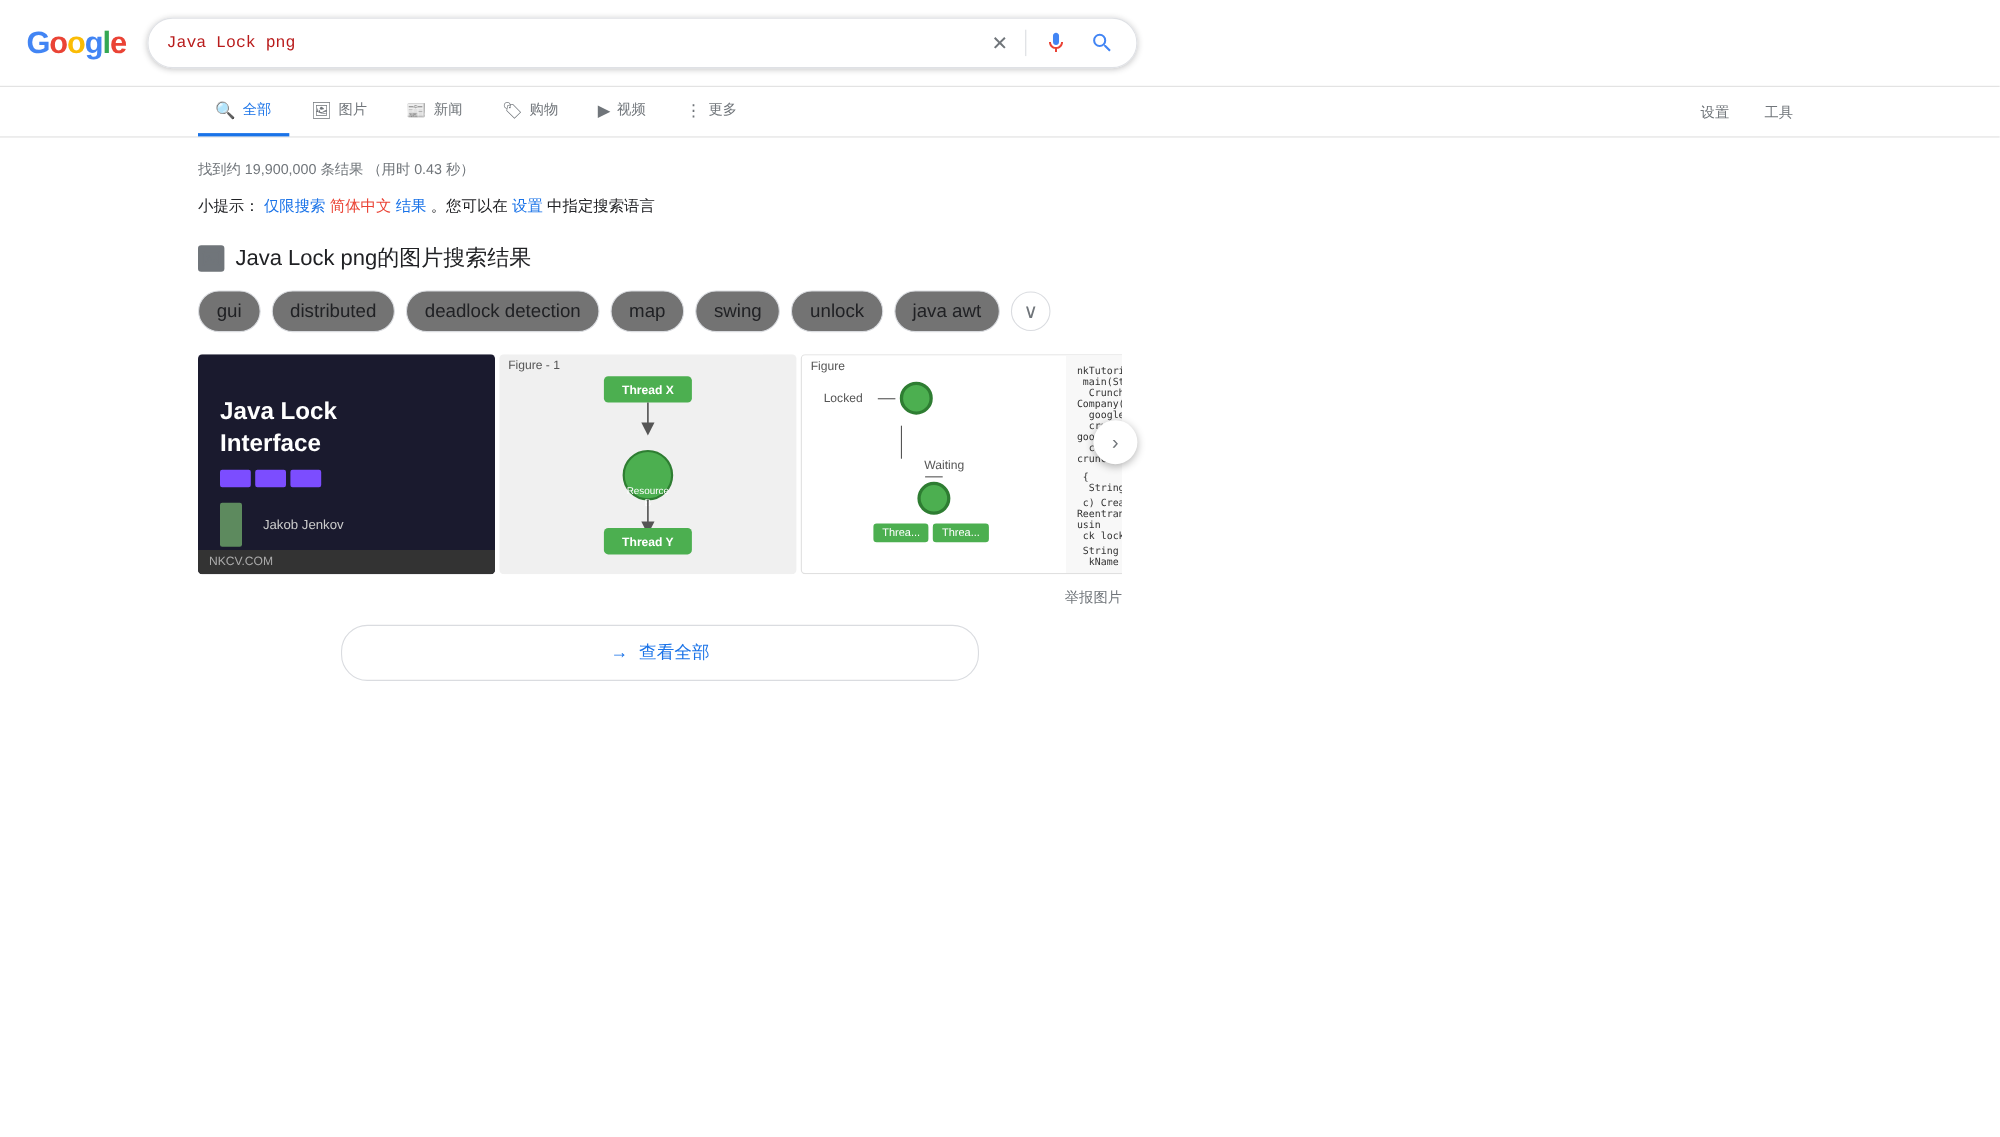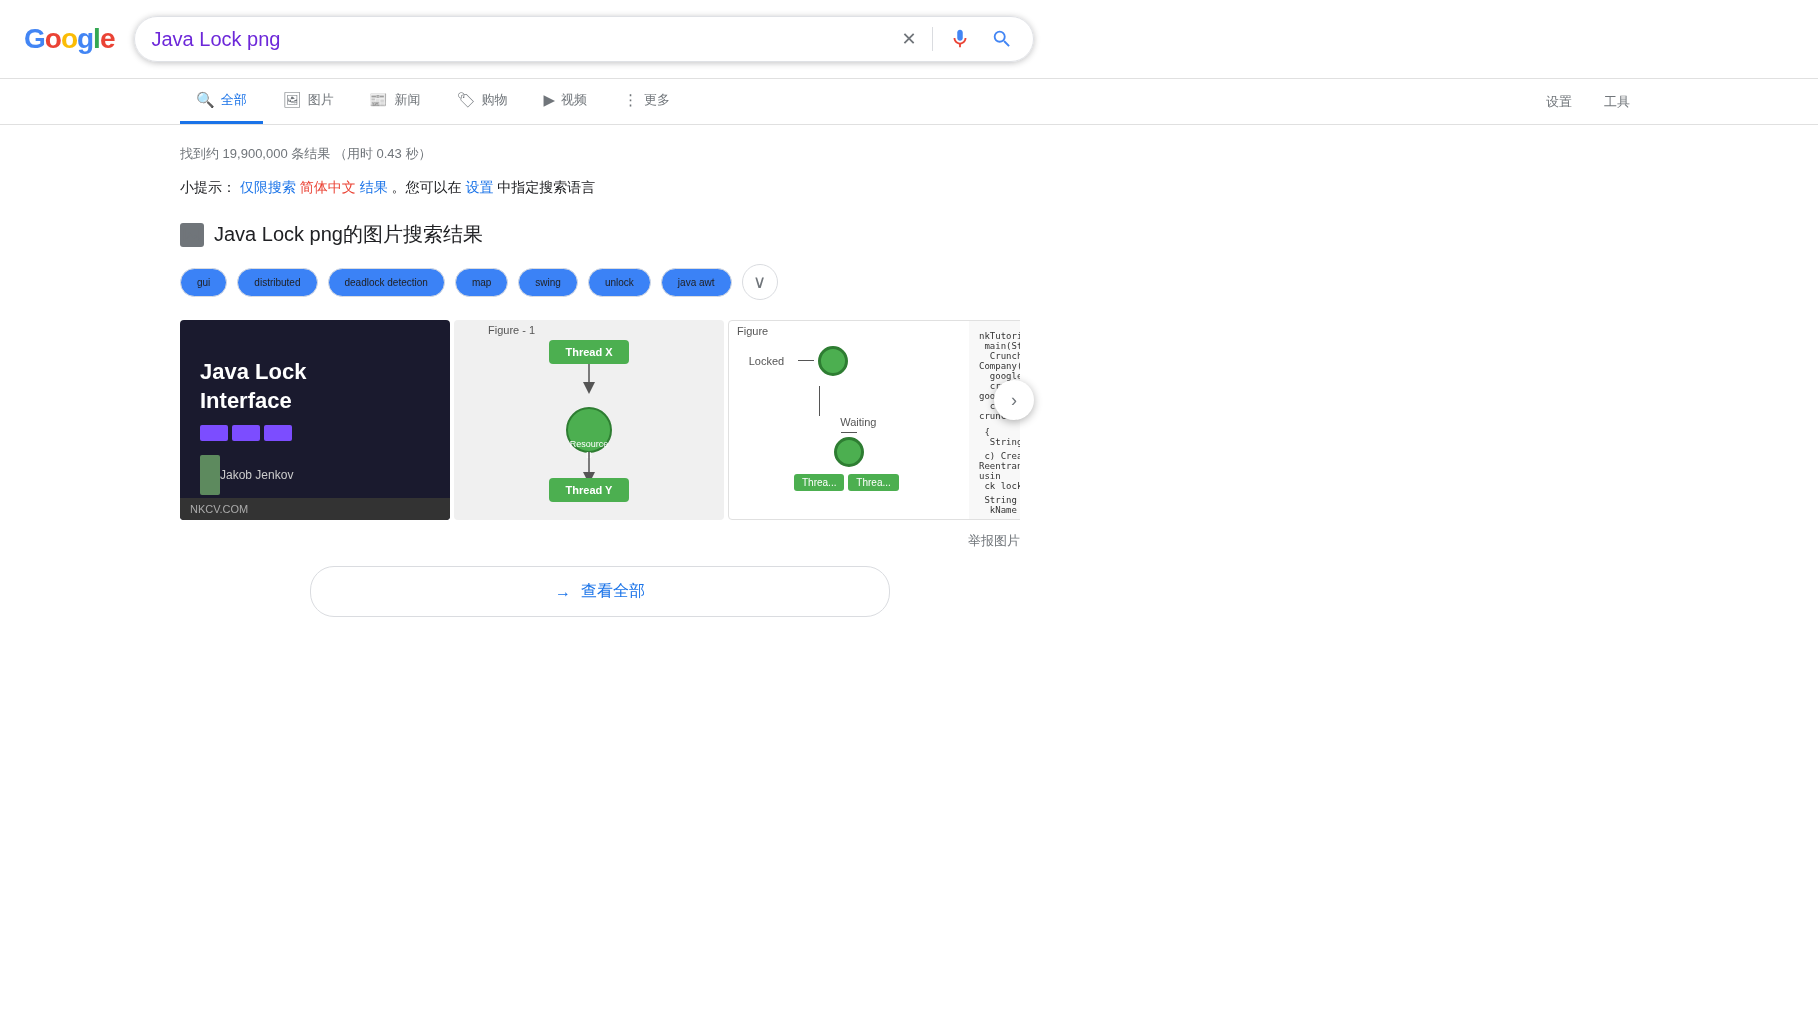--- a/index.html
+++ b/index.html
@@ -35,23 +35,24 @@
       flex: 1;
       max-width: 900px;
       height: 46px;
       padding: 0 16px;
       box-shadow: 0 1px 6px rgba(32,33,36,.28);
     }
     .search-input {
       flex: 1;
       border: none;
       outline: none;
-      font-size: 20px;
-      color: #6d28d9;
+      font-size: 15px;
+      color: #b91c1c;
       background: transparent;
+      font-family: Liberation Mono, monospace;
     }
     .search-icons {
       display: flex;
       align-items: center;
       gap: 12px;
     }
     .icon-btn {
       background: none;
       border: none;
       cursor: pointer;
@@ -148,24 +149,24 @@
       display: flex;
       gap: 10px;
       margin-bottom: 20px;
       flex-wrap: wrap;
       align-items: center;
     }
     .chip {
       border: 1px solid #dadce0;
       border-radius: 20px;
       padding: 8px 16px;
-      font-size: 10px;
+      font-size: 17px;
       color: #202124;
       cursor: pointer;
-      background: #3b82f6;
+      background: #737373;
       white-space: nowrap;
     }
     .chip-more {
       width: 36px;
       height: 36px;
       border-radius: 50%;
       border: 1px solid #dadce0;
       display: flex;
       align-items: center;
       justify-content: center;
@@ -371,29 +372,29 @@
   <div style="position:relative;">
     <div class="image-strip">
 
       <div class="img-thumb img-thumb-1" style="width:270px;">
         <div style="color:#fff;font-size:22px;font-weight:bold;line-height:1.3;margin-top:13px;">Java Lock<br>Interface</div>
         <div style="display:flex;gap:4px;margin-top:10px;">
           <div style="width:28px;height:16px;background:#7c4dff;border-radius:2px;"></div>
           <div style="width:28px;height:16px;background:#7c4dff;border-radius:2px;"></div>
           <div style="width:28px;height:16px;background:#7c4dff;border-radius:2px;"></div>
         </div>
-        <div style="display:flex;align-items:center;gap:0;margin-top:14px;">
+        <div style="display:flex;align-items:center;gap:19px;margin-top:14px;">
           <div style="width:20px;height:40px;background:#5d8a5e;border-radius:2px;"></div>
           <span style="color:#ccc;font-size:12px;">Jakob Jenkov</span>
         </div>
         <div style="position:absolute;bottom:0;left:0;right:0;background:#333;color:#aaa;font-size:11px;padding:5px 10px;">NKCV.COM</div>
       </div>
 
       <div class="img-thumb img-thumb-2" style="width:270px;background:#f0f0f0;">
-        <span style="position:absolute;top:4px;left:8px;font-size:11px;color:#555;margin-left:26px;">Figure - 1</span>
+        <span style="position:absolute;top:4px;left:8px;font-size:11px;color:#555;">Figure - 1</span>
         <svg width="230" height="180" viewBox="0 0 230 180">
 
           <rect x="75" y="10" width="80" height="24" rx="4" fill="#4CAF50"></rect>
           <text x="115" y="26" text-anchor="middle" fill="white" font-size="11" font-weight="bold">Thread X</text>
 
           <line x1="115" y1="34" x2="115" y2="58" stroke="#555" stroke-width="1.5" marker-end="url(#arrow)"></line>
 
           <circle cx="115" cy="100" r="22" fill="#4CAF50" stroke="#2e7d32" stroke-width="2"></circle>
           <text x="115" y="117" text-anchor="middle" fill="white" font-size="9">Resource</text>
           <text x="115" y="128" text-anchor="middle" fill="white" font-size="9">B</text>

